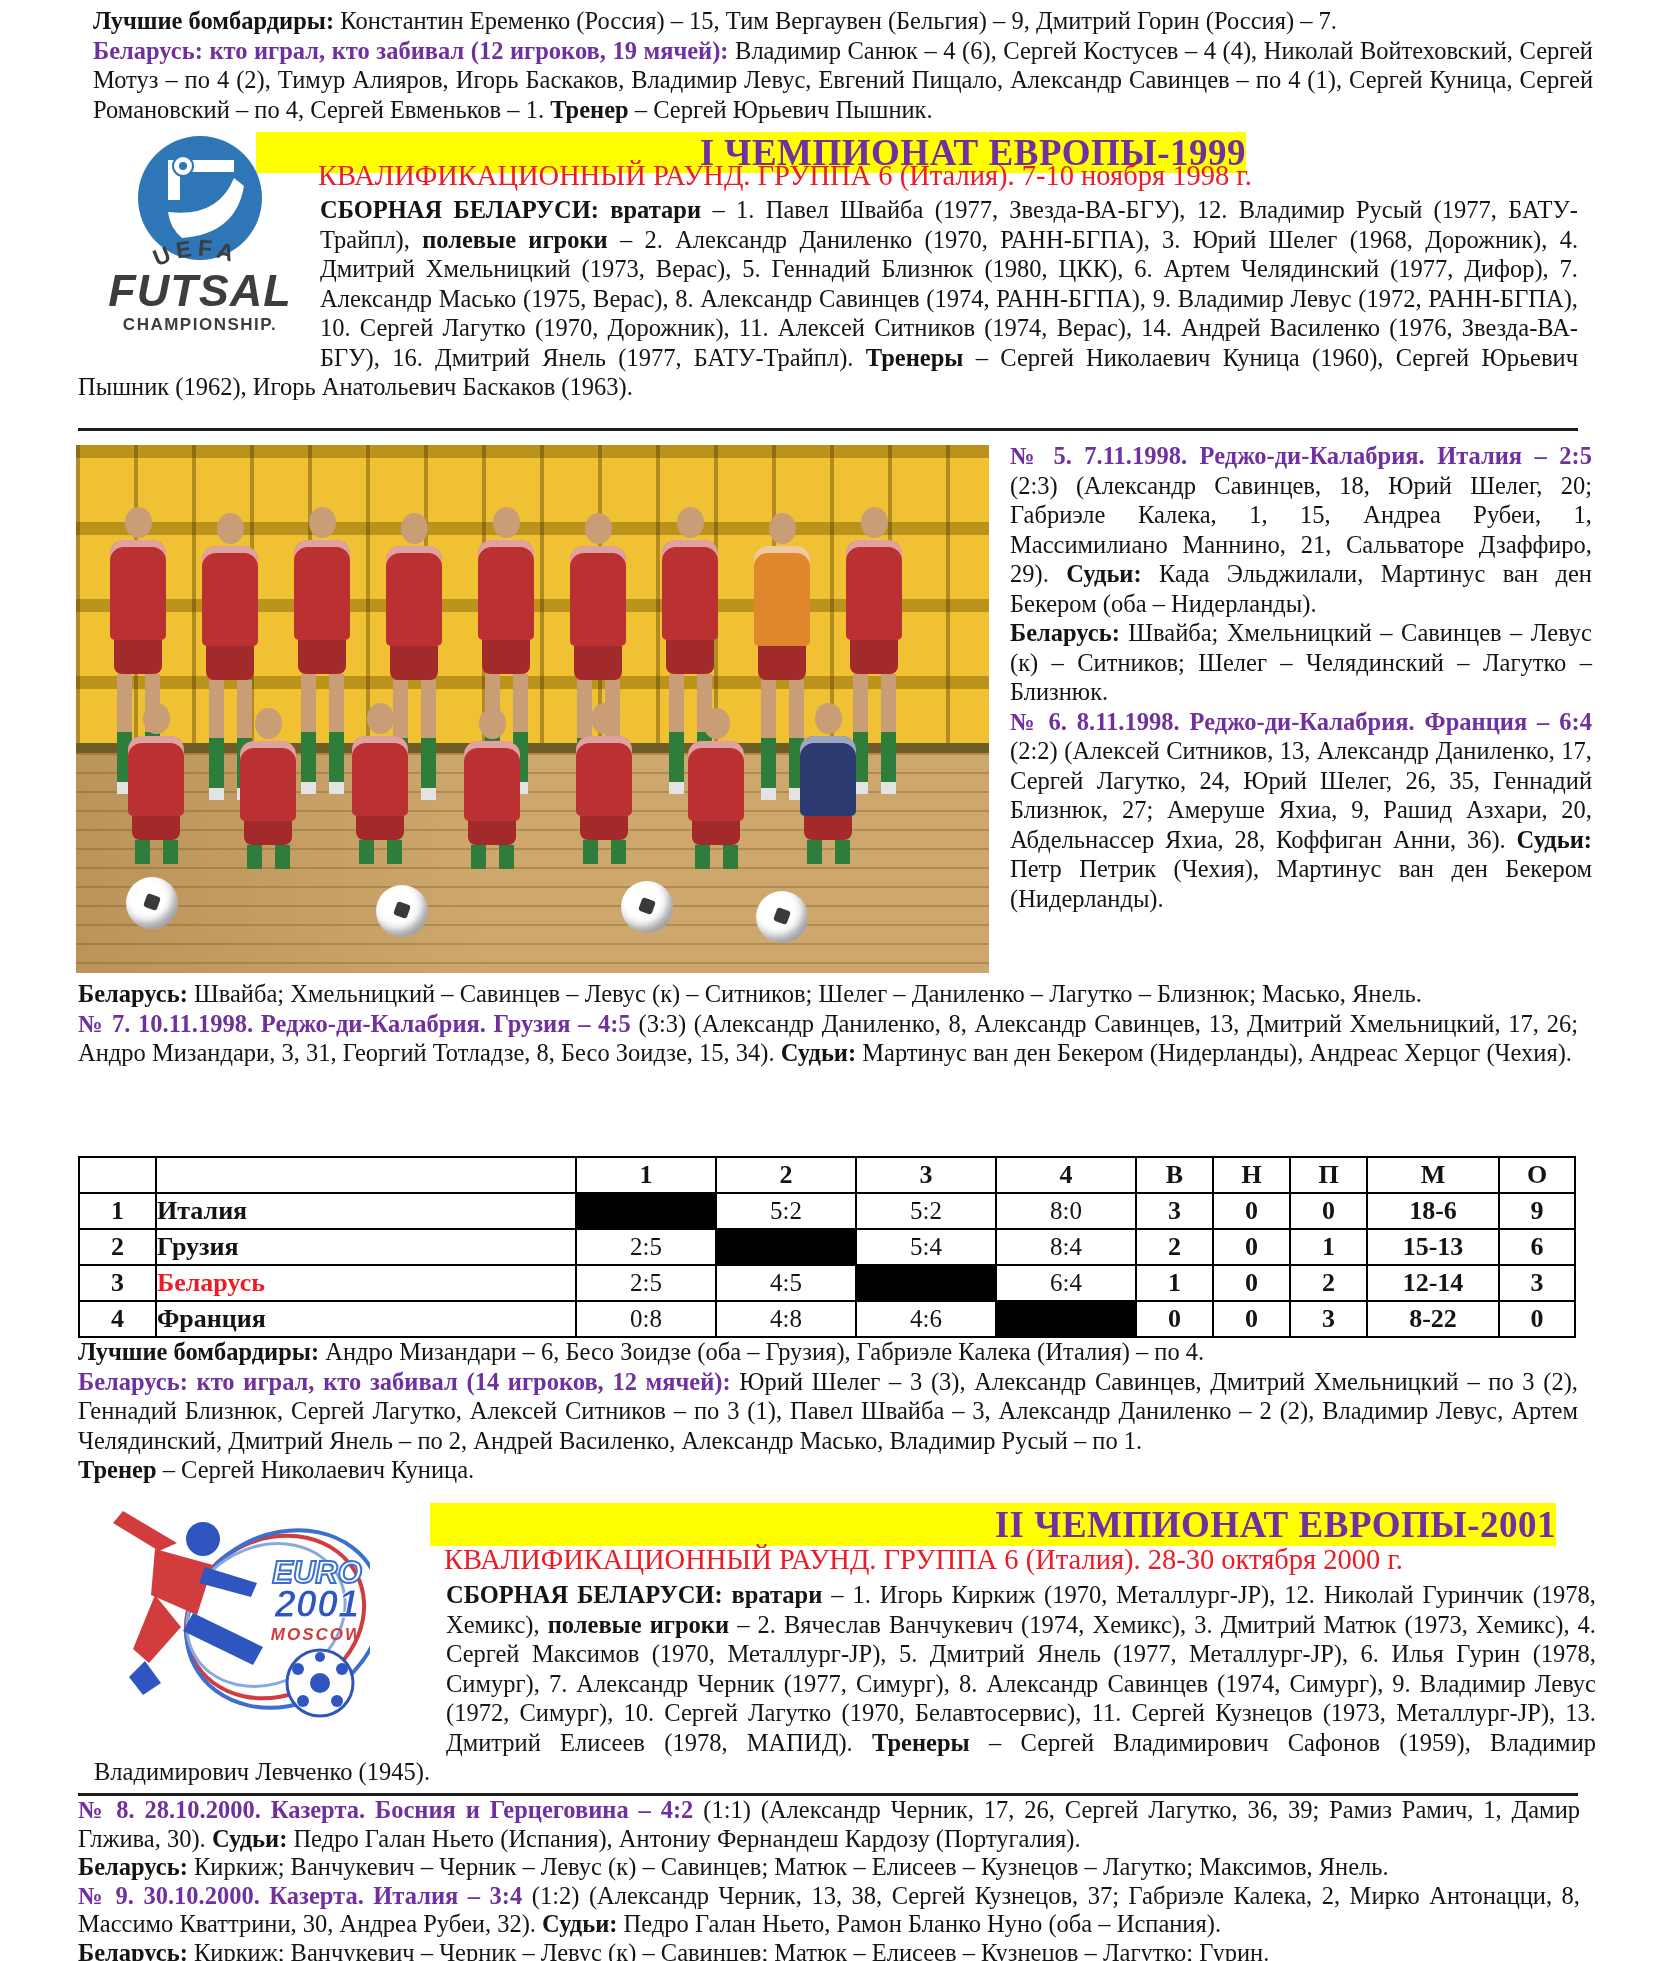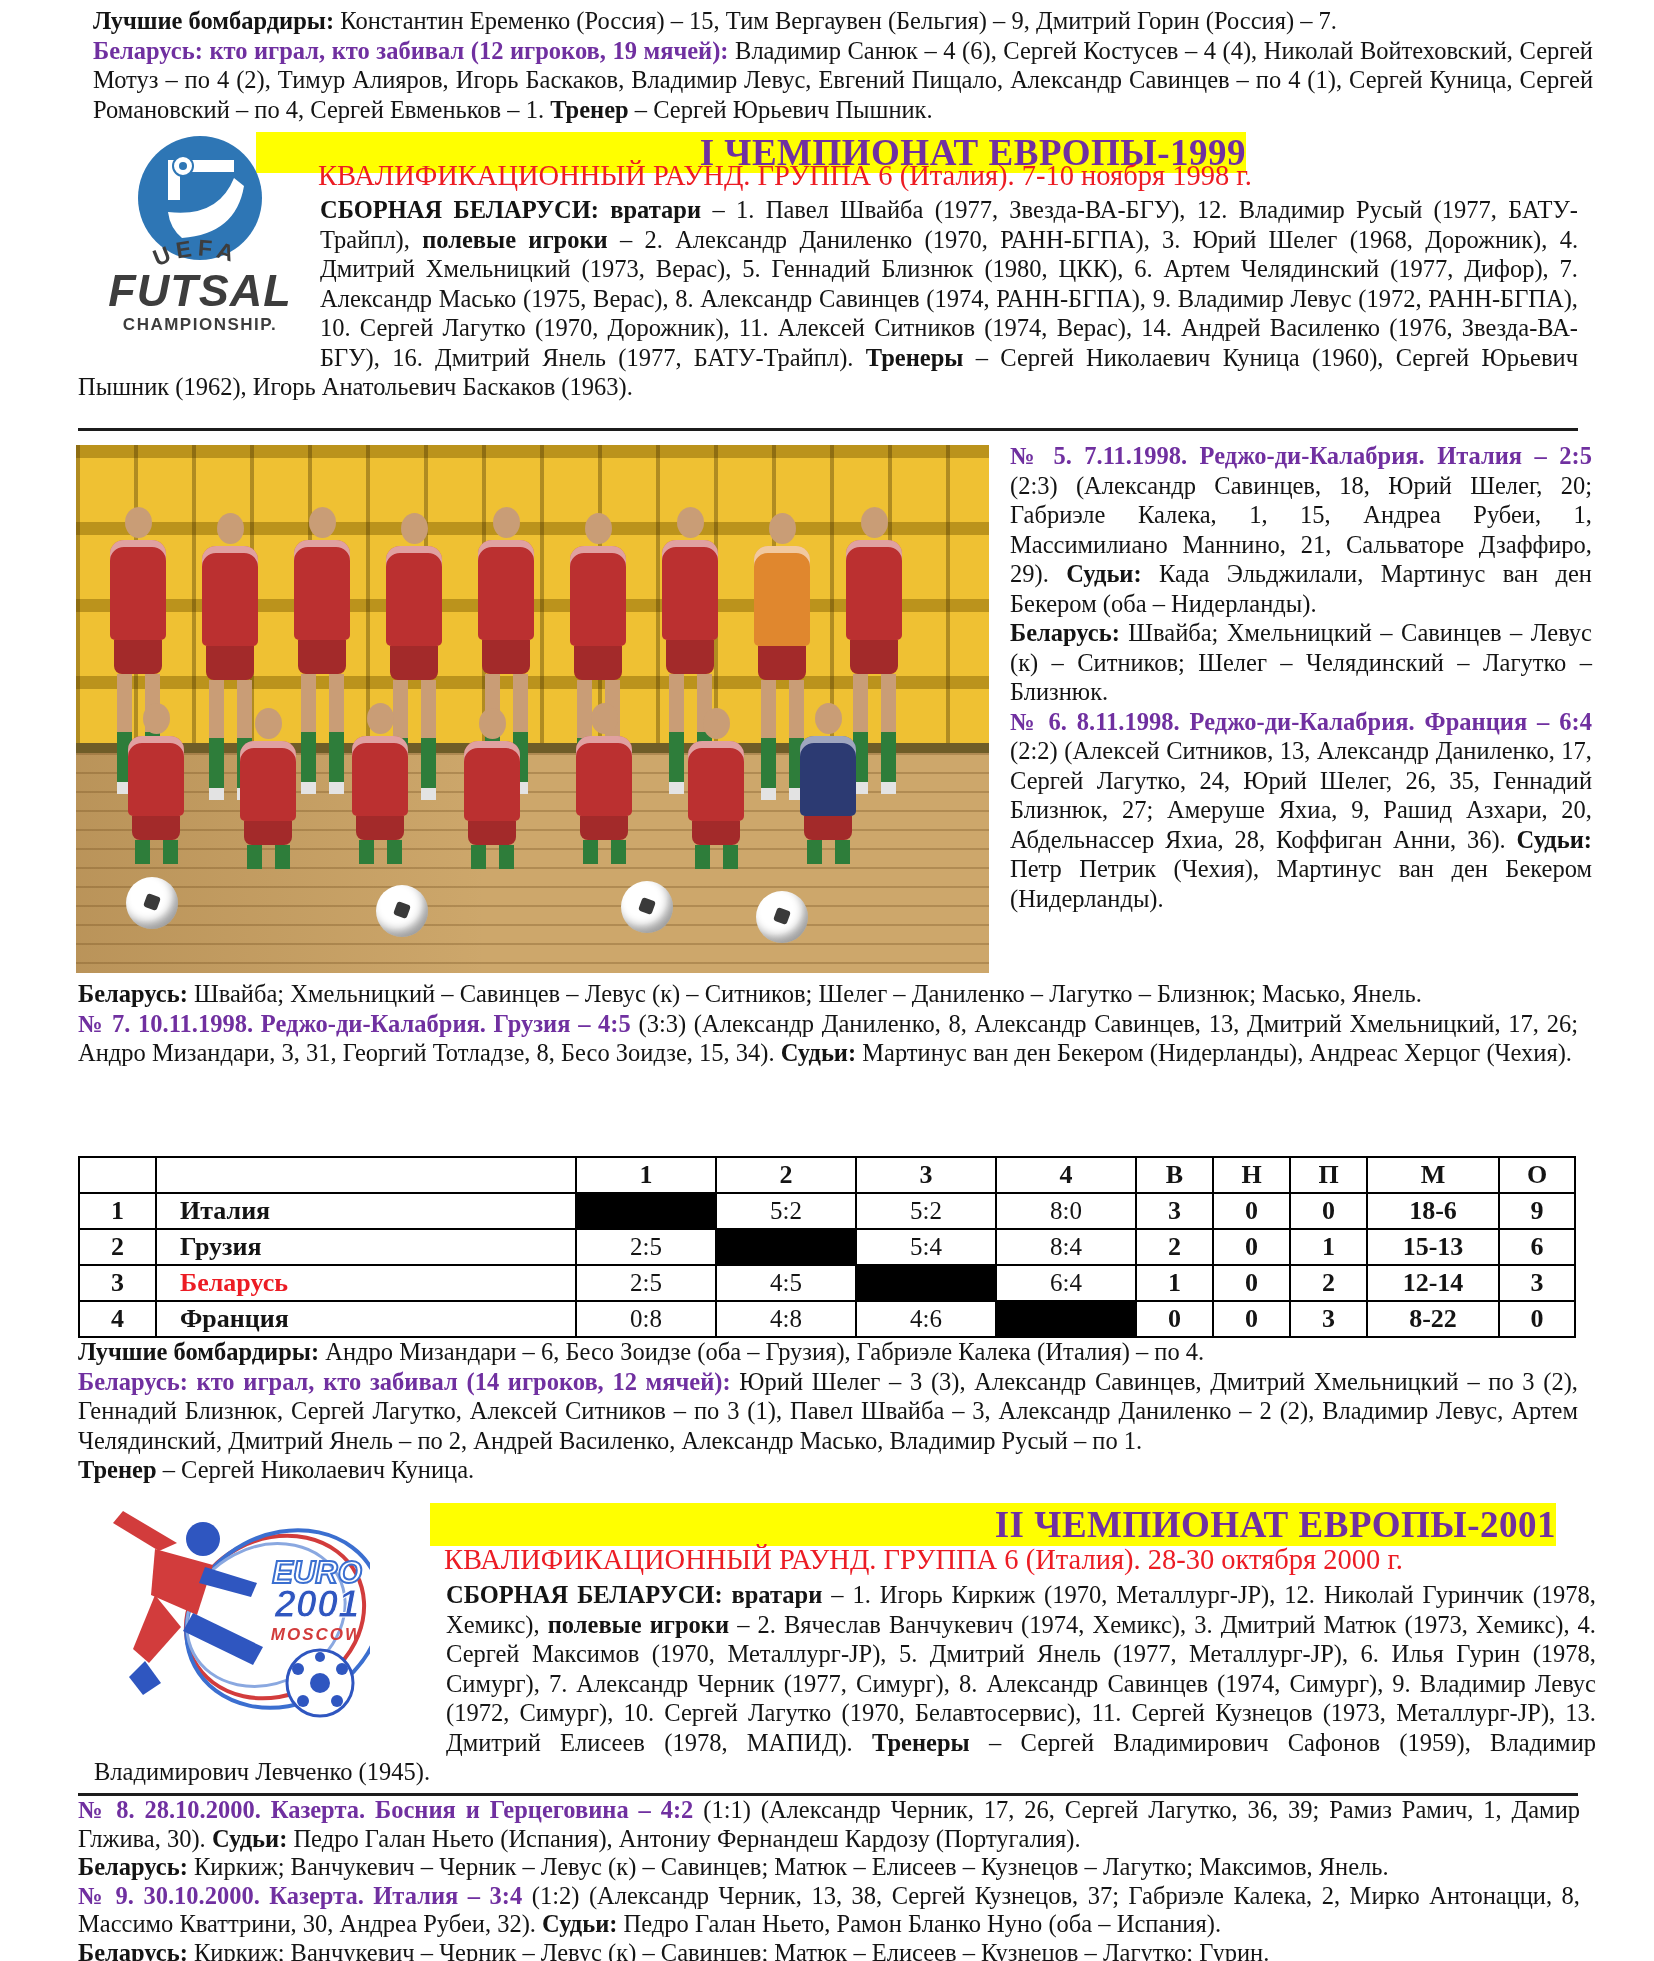--- a/index.html
+++ b/index.html
@@ -12,21 +12,21 @@
   
   .banner{background:#FFFF00;text-align:right;font-weight:bold;color:#7030A0;
           font-size:37px;letter-spacing:0.5px;margin-top:17px;}
   .subtitle{color:#EC1C24;font-weight:normal;font-size:28.5px;line-height:33px;margin:0;}
   .divider{background:#1c1c1c;height:3px;}
   .float-spacer{float:left;}
   
   table.stand{border-collapse:collapse;table-layout:fixed;width:1496px;background:#fff;}
   table.stand th,table.stand td{border:2px solid #000;text-align:center;vertical-align:middle;
       font-size:26px;font-weight:bold;padding:0;height:34px;overflow:hidden;}
-  table.stand td.c-team{text-align:left;padding-left:23px;}
+  table.stand td.c-team{text-align:left;padding-left:0;}
   table.stand td.c-res{font-weight:normal;font-size:25px;}
   table.stand td.blackcell{background:#000;}
   table.stand td.hl{color:#EC1C24;}
   
   .photo{position:absolute;overflow:hidden;background:#d8b877;}
   .photo .seats{position:absolute;left:0;top:0;right:0;height:308px;
      background:
        repeating-linear-gradient(90deg, rgba(60,40,0,0.35) 0 4px, rgba(0,0,0,0) 4px 58px),
        repeating-linear-gradient(0deg, #efc133 0 64px, #bb931c 64px 77px);}
   .photo .seats::after{content:"";position:absolute;left:0;right:0;bottom:0;height:10px;background:#6f5d28;}

